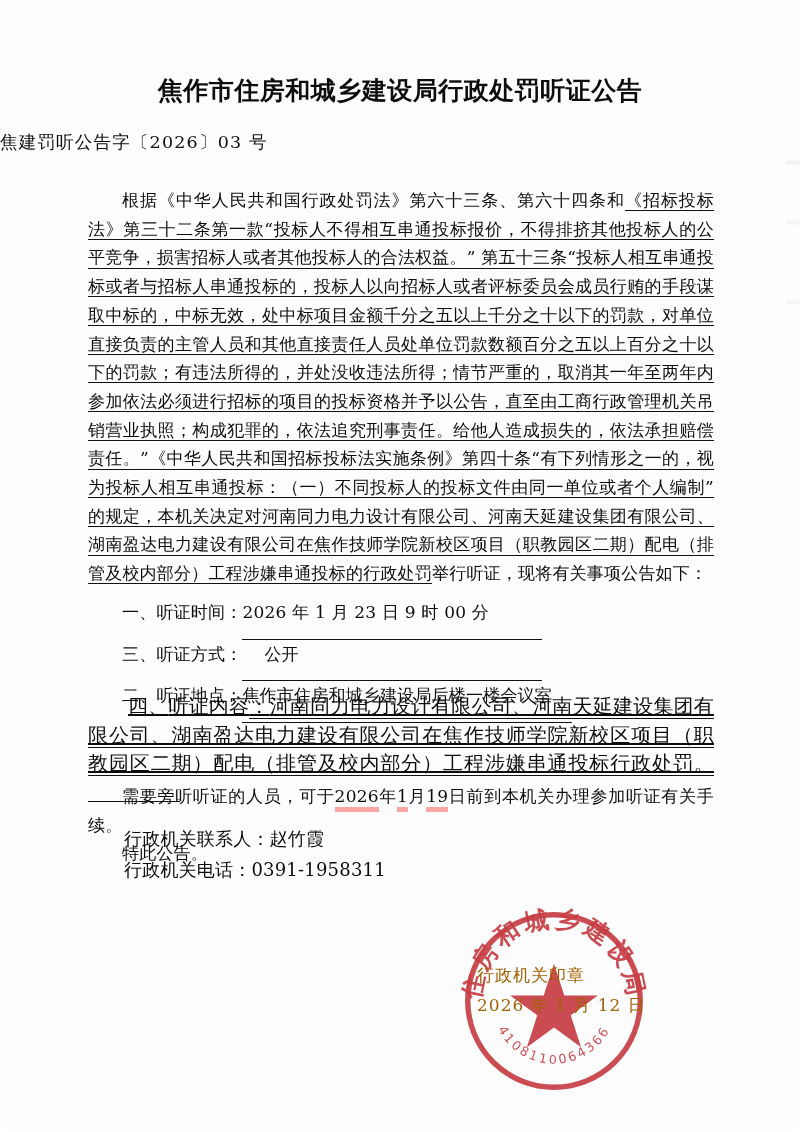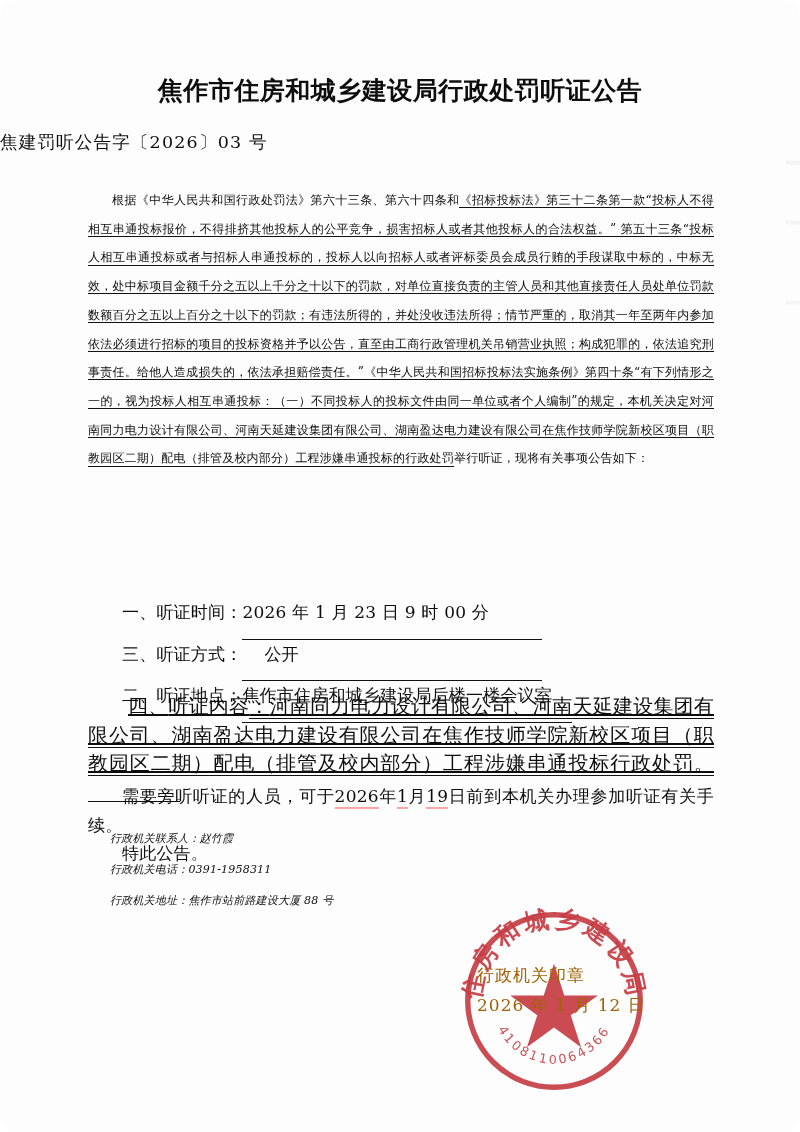--- a/index.html
+++ b/index.html
@@ -73,26 +73,26 @@
     line-height: 28.7px;
     text-align: justify;
     text-justify: inter-character;
     letter-spacing: 0.2px;
     margin: 0;
   }
   .para.indent { text-indent: 2em; }
 
   
   .u {
-    border-bottom: 2px solid #fca5a5;
+    border-bottom: 5px solid #fca5a5;
     padding-bottom: 1px;
   }
 
   .legal-body {
-    font-size: 12px;
+    font-size: 17px;
     line-height: 28.7px;
     letter-spacing: 0.2px;
     text-align: justify;
     text-justify: inter-character;
     text-indent: 2em;
   }
   .legal-body .uline {
     background-image: linear-gradient(#111, #111);
     background-size: 100% 1px;
     background-repeat: no-repeat;
@@ -158,26 +158,25 @@
   }
   .closing .para { margin: 0; }
 
   .contacts {
     position: absolute;
     top: 823px;
     left: 88px;
     width: 626px;
   }
   .contact-line {
-    font-size: 11px;
+    font-size: 18px;
     line-height: 31px;
     letter-spacing: 0.2px;
     text-indent: 2em;
     white-space: nowrap;
-    font-style: italic;
   }
 
   
   .seal {
     position: absolute;
     left: 456px;
     top: 903px;
     width: 196px;
     height: 196px;
     pointer-events: none;
@@ -230,21 +229,20 @@
   <div class="item4"><span>四、</span><span>听证内容</span><span class="uline">：</span><span class="uline">河南同力电力设计有限公司、河南天延建设集团有限公司、湖南盈达电力建设有限公司在焦作技师学院新校区项目（职教园区二期）配电（排管及校内部分）工程涉嫌串通投标行政处罚。</span><span class="tail-rule"></span></div>
 
   <div class="closing">
     <p class="para indent"><span>需要旁听听证的人员，可于</span><span class="u">2026</span><span>年</span><span class="u">1</span><span>月</span><span class="u">19</span><span>日前到本机关办理参加听证有关手续。</span></p>
     <p class="para indent">特此公告。</p>
   </div>
 
   <div class="contacts">
     <div class="contact-line"><span>行政机关联系人：</span><span>赵竹霞</span></div>
     <div class="contact-line"><span>行政机关电话：</span><span>0391-1958311</span></div>
-    <div class="contact-line"><span>行政机关地址：</span><span>焦作市站前路建设大厦 88 号</span></div>
   </div>
 
   <div class="seal">
     <svg class="seal-svg" viewBox="0 0 200 200" xmlns="http://www.w3.org/2000/svg">
       <defs>
         <path id="arcTop" d="M 25,100 A 75,75 0 0 1 175,100" fill="none"></path>
         <path id="arcBottom" d="M 36,100 A 64,64 0 0 0 164,100" fill="none"></path>
       </defs>
       <circle cx="100" cy="100" r="88" fill="none" stroke="#c0242c" stroke-width="5.5" opacity="0.92"></circle>
 

